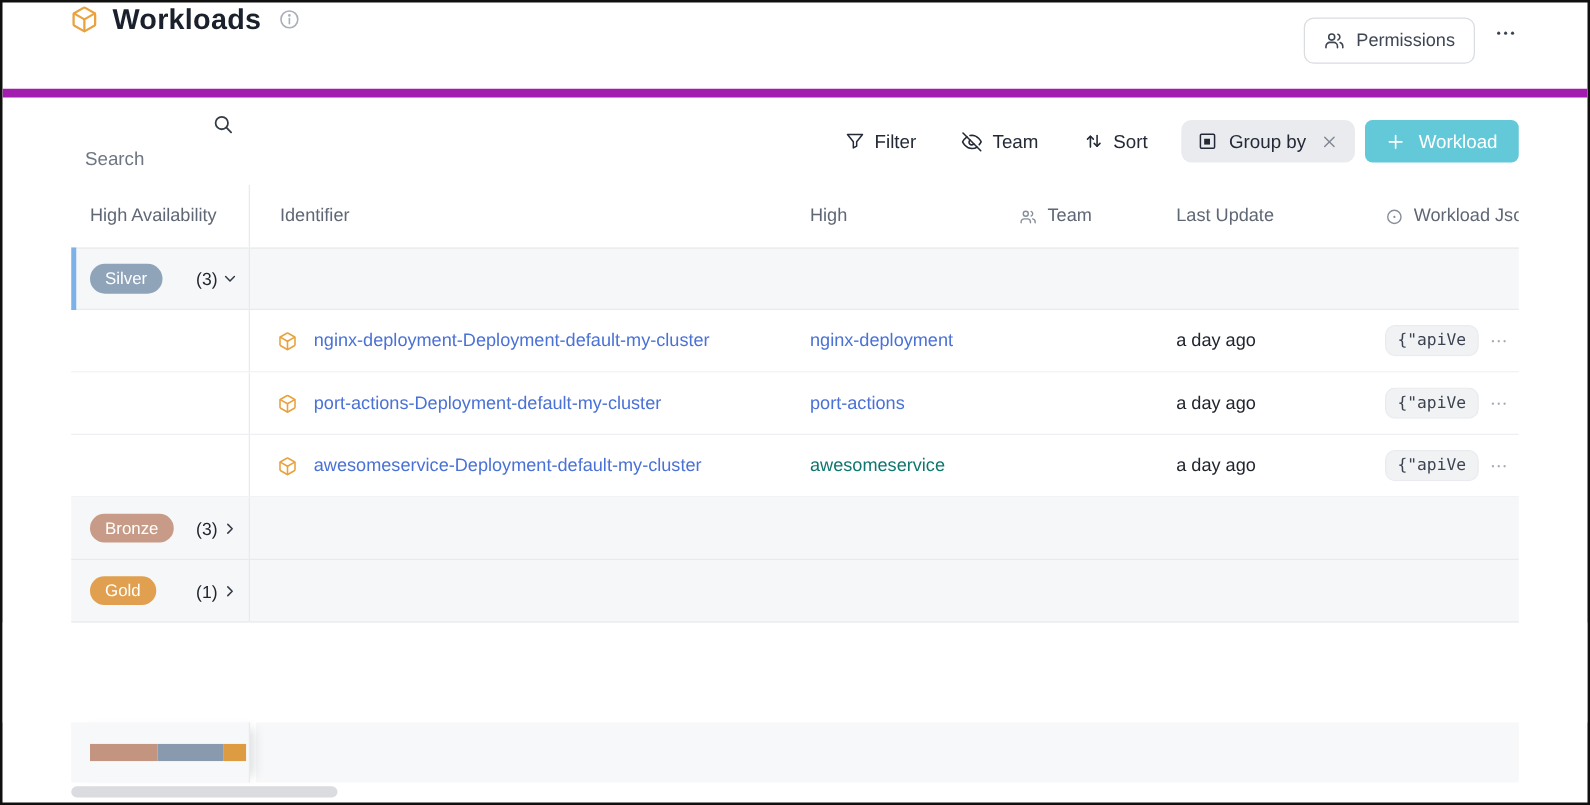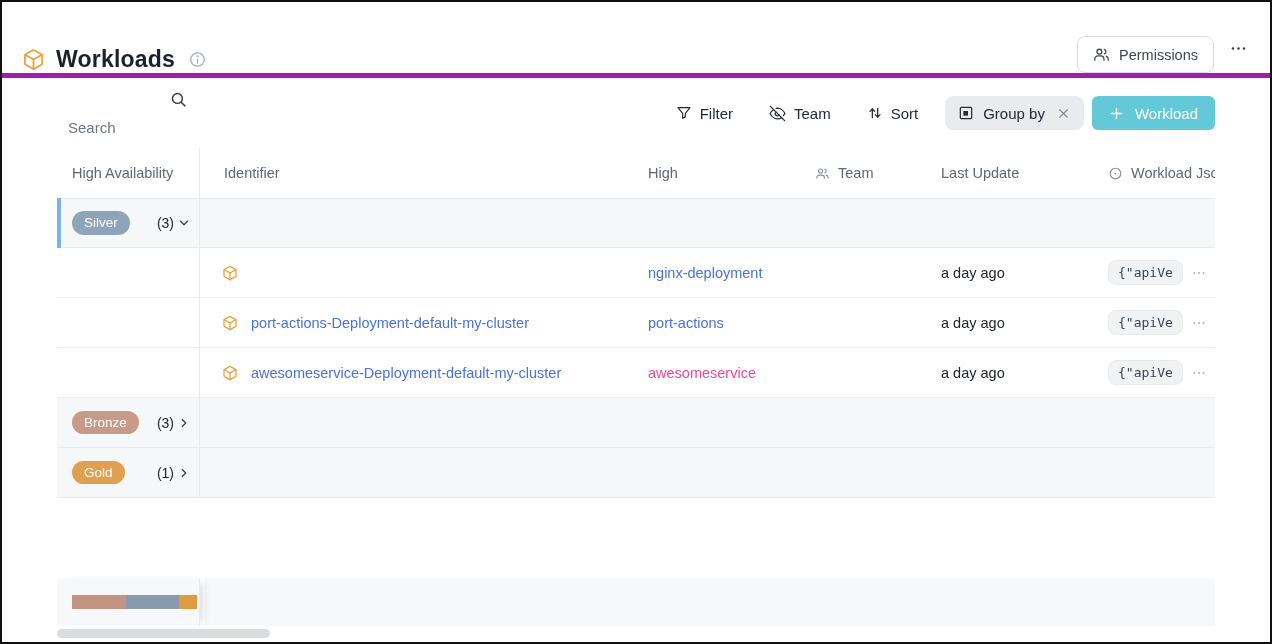--- a/index.html
+++ b/index.html
@@ -11,23 +11,23 @@
     border: 2px solid #101010;
     background: #fff;
     position: relative;
     overflow: hidden;
     color: #20252e;
   }
 
   
   .topbar {
     height: 76px;
-    display: flex; align-items: flex-end;
-    padding: 0 20px;
-    border-bottom: 5px solid #a21caf;
+    display: flex; align-items: flex-start;
+    padding: 0 54px;
+    border-bottom: 7px solid #a21caf;
   }
   .title-wrap { display: flex; align-items: center; gap: 11px; }
   .page-title { font-size: 23px; font-weight: 700; color: #1b212c; letter-spacing: .2px; }
   .info-icon { color: #a9afb8; display: flex; margin-left: 3px; }
   .topbar-actions { margin-left: auto; display: flex; align-items: center; gap: 13px; }
   .btn { display: flex; align-items: center; height: 37px; border-radius: 8px; font-size: 14.5px; background: #fff; cursor: pointer; }
   .btn-permissions { border: 1px solid #d9dce1; padding: 0 15px; color: #3e4553; gap: 9px; margin-top: 12px; }
   .btn-save { border: 1px solid #ee7c4a; color: #ee7c4a; padding: 0; overflow: hidden; }
   .save-main { display: flex; align-items: center; gap: 9px; padding: 0 14px; height: 100%; }
   .save-caret { width: 39px; height: 100%; display: flex; align-items: center; justify-content: center; border-left: 1px solid #ee7c4a; }
@@ -274,20 +274,21 @@
     <div class="trow data-row">
       <div class="c1"></div>
       <div class="c2">
         <span class="cube" style="color: rgb(233, 162, 62);">
           <svg width="16" height="16" viewBox="0 0 24 24" fill="none" stroke="currentColor" stroke-width="1.9" stroke-linejoin="round" stroke-linecap="round">
             <path d="M21 16V8a1.6 1.6 0 0 0-.8-1.4l-7.4-4.2a1.6 1.6 0 0 0-1.6 0L3.8 6.6A1.6 1.6 0 0 0 3 8v8a1.6 1.6 0 0 0 .8 1.4l7.4 4.2a1.6 1.6 0 0 0 1.6 0l7.4-4.2A1.6 1.6 0 0 0 21 16z"></path>
             <polyline points="3.3 7 12 12 20.7 7"></polyline>
               <line x1="12" y1="22" x2="12" y2="12"></line>
           </svg>
         </span>
+        <a class="link" style="color: rgb(74, 113, 214);">nginx-deployment-Deployment-default-my-cluster</a>
       </div>
       <div class="c3">
         <a class="link" style="color: rgb(74, 113, 214);">nginx-deployment</a>
       </div>
       <div class="c4">
           <span></span>
         </div>
       <div class="c5"><span class="updated">a day ago</span></div>
       <div class="c6">
         <span class="json-chip">{"apiVe</span>
@@ -338,21 +339,21 @@
         <span class="cube" style="color: rgb(233, 162, 62);">
           <svg width="16" height="16" viewBox="0 0 24 24" fill="none" stroke="currentColor" stroke-width="1.9" stroke-linejoin="round" stroke-linecap="round">
             <path d="M21 16V8a1.6 1.6 0 0 0-.8-1.4l-7.4-4.2a1.6 1.6 0 0 0-1.6 0L3.8 6.6A1.6 1.6 0 0 0 3 8v8a1.6 1.6 0 0 0 .8 1.4l7.4 4.2a1.6 1.6 0 0 0 1.6 0l7.4-4.2A1.6 1.6 0 0 0 21 16z"></path>
             <polyline points="3.3 7 12 12 20.7 7"></polyline>
               <line x1="12" y1="22" x2="12" y2="12"></line>
           </svg>
         </span>
         <a class="link" style="color: rgb(74, 113, 214);">awesomeservice-Deployment-default-my-cluster</a>
       </div>
       <div class="c3">
-        <a class="link" style="color: #ec4899;">awesomeservice</a>
+        <a class="link" style="color: #0f766e;">awesomeservice</a>
       </div>
       <div class="c4">
           <span></span>
         </div>
       <div class="c5"><span class="updated">a day ago</span></div>
       <div class="c6">
         <span class="json-chip">{"apiVe</span>
         <span class="row-more">
           <svg width="16" height="16" viewBox="0 0 24 24" fill="currentColor">
             <circle cx="5" cy="12" r="1.4"></circle>

